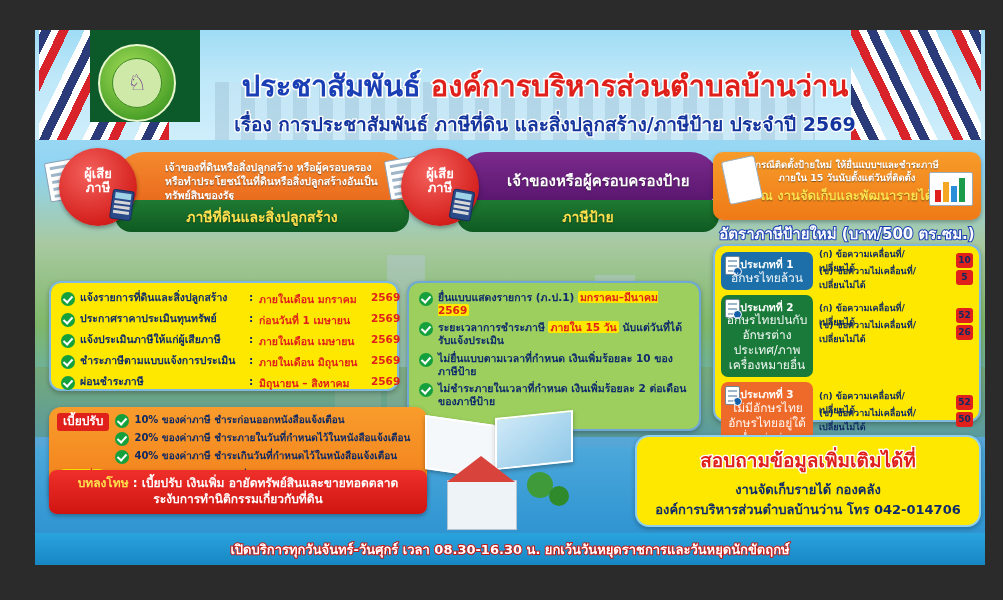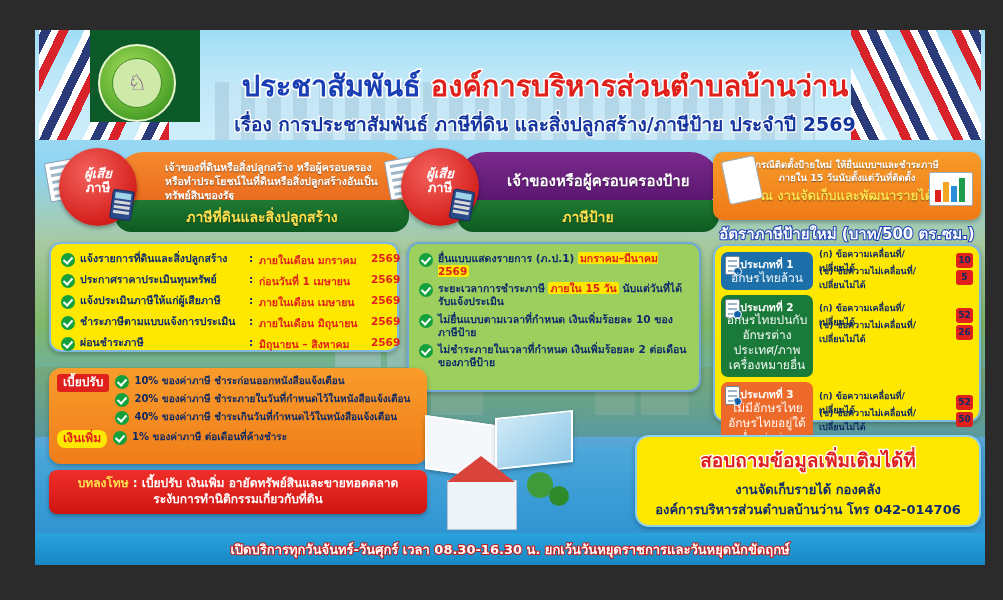--- a/index.html
+++ b/index.html
@@ -51,21 +51,21 @@
   .title2{position:absolute;left:160px;top:79px;width:700px;text-align:center;
     font-size:19px;font-weight:bold;color:#14349e;
     -webkit-text-stroke:2.5px #ffffff;paint-order:stroke fill;white-space:nowrap;}
 
   
   .tp{position:absolute;}
   .tp .badge{position:absolute;left:0;top:-4px;width:78px;height:78px;border-radius:50%;
     background:radial-gradient(circle at 38% 32%,#f4615c,#d41f1c 72%,#9e0f10);
     color:#fff;text-align:center;z-index:4;box-shadow:0 2px 4px rgba(0,0,0,.35);}
   .tp .badge b{display:block;font-size:13px;font-weight:bold;line-height:1.1;}
-  .tp .badge .l1{padding-top:19px;font-style:italic;}
+  .tp .badge .l1{padding-top:19px;}
   .tp .pill{position:absolute;left:56px;top:0;height:58px;border-radius:29px;
     display:flex;align-items:center;padding-left:50px;padding-right:14px;box-sizing:border-box;}
   .tp .pill.orange{background:linear-gradient(to bottom,#f58a2e,#e8661b);}
   .tp .pill.purple{background:linear-gradient(to bottom,#7b2a8c,#54136a);}
   .tp .pill p{margin:0;color:#fff;font-size:10.5px;font-weight:bold;line-height:1.35;
     text-shadow:0 1px 1px rgba(0,0,0,.45);}
   .tp .pill .big{font-size:15px;}
   .tp .sub{position:absolute;left:56px;top:48px;height:32px;border-radius:0 0 16px 16px;
     background:linear-gradient(to bottom,#1f7a32,#0e5a22);
     display:flex;align-items:flex-end;justify-content:center;padding-bottom:4px;box-sizing:border-box;}
@@ -88,21 +88,21 @@
   .rate-title{position:absolute;left:678px;top:192px;width:268px;text-align:center;
     font-size:15px;font-weight:bold;color:#ffffff;
     -webkit-text-stroke:2px #1a3fb5;paint-order:stroke fill;white-space:nowrap;}
   .tablet-ico{position:absolute;left:690px;top:128px;width:34px;height:44px;background:#fff;
     border:1px solid #9aaec0;border-radius:3px;box-sizing:border-box;transform:rotate(-12deg);}
   .chart-ico{position:absolute;right:8px;top:20px;width:44px;height:34px;background:#fff;
     border:1px solid #9aaec0;border-radius:2px;box-sizing:border-box;overflow:hidden;}
   .chart-ico b{position:absolute;bottom:3px;width:6px;background:#e0201b;}
 
   
-  .panel{position:absolute;border-radius:12px;box-shadow:0 2px 5px rgba(0,0,0,.28);box-sizing:border-box;}
+  .panel{position:absolute;border-radius:12px;box-shadow:0 2px 5px rgba(0,0,0,.28);box-sizing:border-box;margin-top:39px;}
   .p-yellow{background:#ffe800;border:2px solid #7fb9e0;}
   .p-green{background:#9ccf5e;border:2px solid #6fa8d6;}
   .p-orange{background:linear-gradient(to bottom,#f99c2c,#f07d19);}
 
   .row{display:flex;align-items:flex-start;margin-bottom:4px;}
   .chk{flex:0 0 auto;width:14px;height:14px;border-radius:50%;background:#14a03c;
     margin:1px 5px 0 0;position:relative;}
   .chk::after{content:"";position:absolute;left:4px;top:2px;width:4px;height:7px;
     border:solid #fff;border-width:0 2px 2px 0;transform:rotate(42deg);}
   .lbl{font-size:10.5px;font-weight:bold;color:#0f2b6b;line-height:1.25;}

